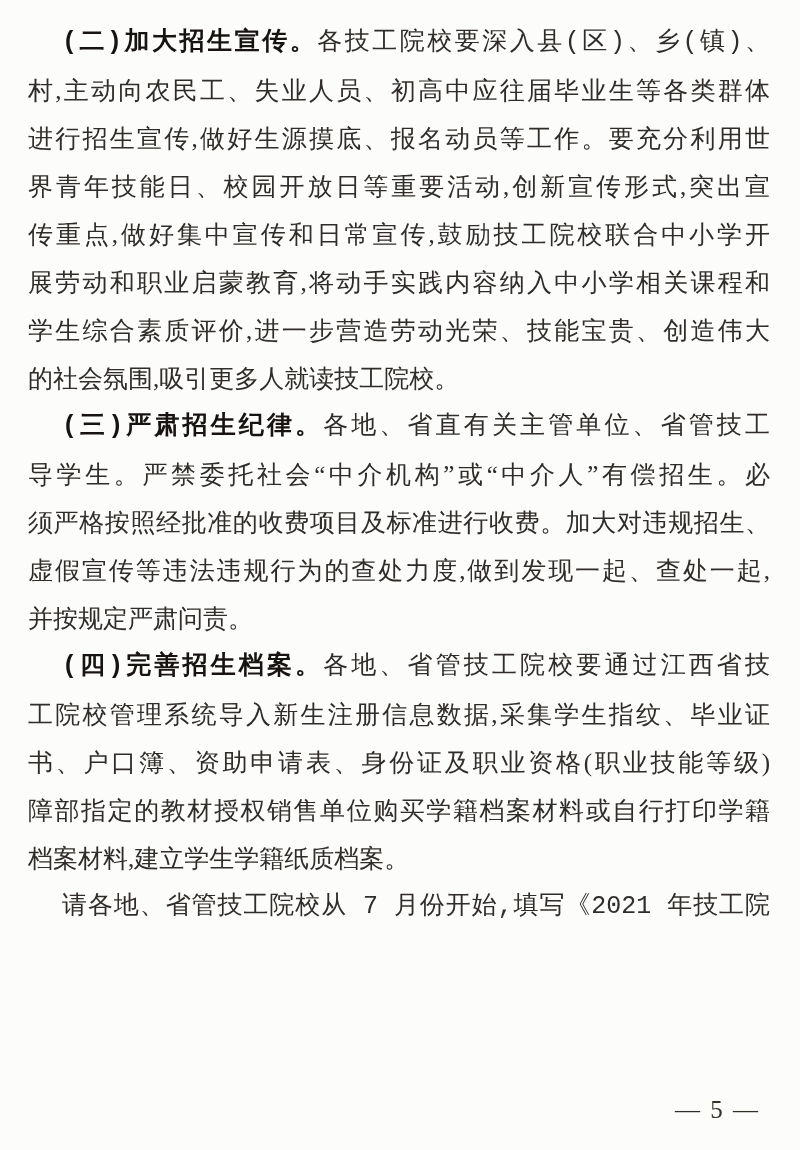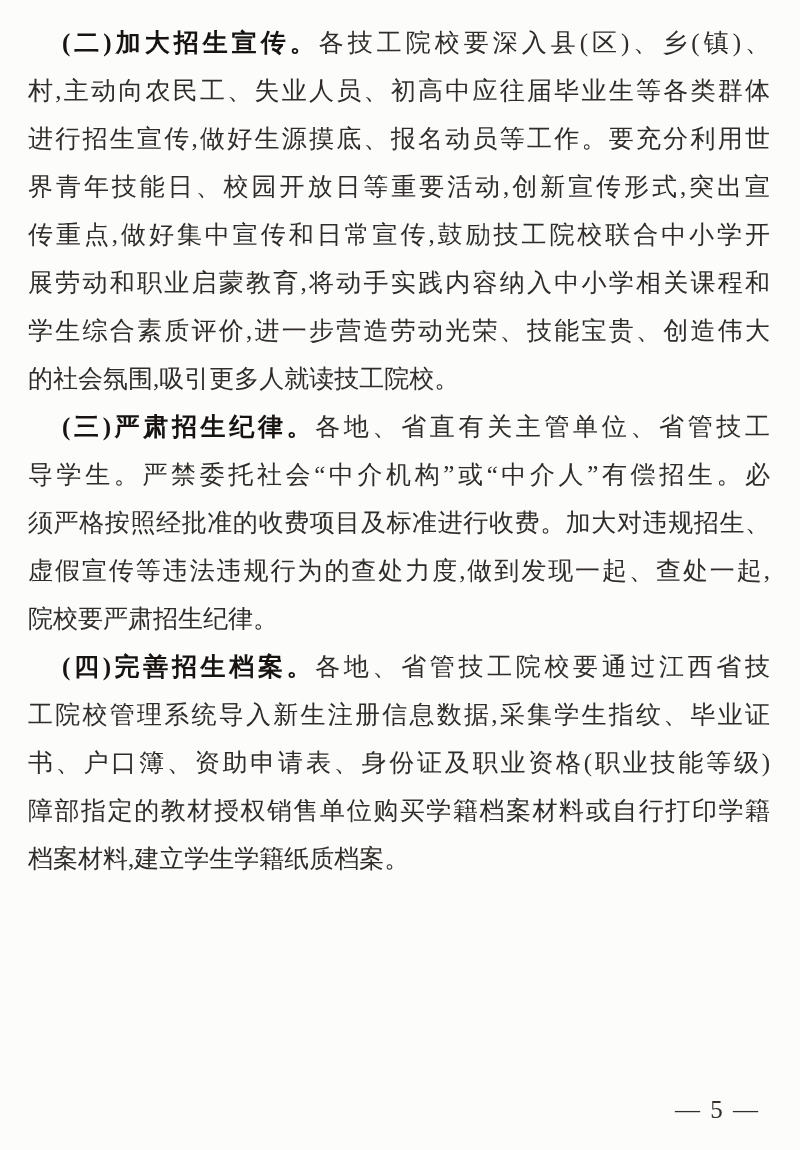--- a/index.html
+++ b/index.html
@@ -34,20 +34,21 @@
     text-align-last: justify;
     text-justify: inter-character;
     white-space: normal;
     overflow: visible;
   }
   .line.nofill {
     text-align-last: left;
   }
   .line.indent {
     padding-left: 34px;
+    font-family: Liberation Mono, monospace;
   }
   .line .bold {
     font-weight: 700;
     color: #161311;
   }
   .line .reg {
     font-weight: 400;
   }
   .pagenum {
     position: absolute;
@@ -70,21 +71,22 @@
       <div class="line"><span class="reg">进行招生宣传,做好生源摸底、报名动员等工作。要充分利用世</span></div>
       <div class="line"><span class="reg">界青年技能日、校园开放日等重要活动,创新宣传形式,突出宣</span></div>
       <div class="line"><span class="reg">传重点,做好集中宣传和日常宣传,鼓励技工院校联合中小学开</span></div>
       <div class="line"><span class="reg">展劳动和职业启蒙教育,将动手实践内容纳入中小学相关课程和</span></div>
       <div class="line"><span class="reg">学生综合素质评价,进一步营造劳动光荣、技能宝贵、创造伟大</span></div>
       <div class="line nofill"><span class="reg">的社会氛围,吸引更多人就读技工院校。</span></div>
       <div class="line indent"><span class="bold">(三)严肃招生纪律。</span><span class="reg">各地、省直有关主管单位、省管技工</span></div>
       <div class="line"><span class="reg">导学生。严禁委托社会“中介机构”或“中介人”有偿招生。必</span></div>
       <div class="line"><span class="reg">须严格按照经批准的收费项目及标准进行收费。加大对违规招生、</span></div>
       <div class="line"><span class="reg">虚假宣传等违法违规行为的查处力度,做到发现一起、查处一起,</span></div>
-      <div class="line nofill"><span class="reg">院校要严肃招生纪律。</span></div>
+      <div class="line nofill"><span class="reg">并按规定严肃问责。</span></div>
       <div class="line indent"><span class="bold">(四)完善招生档案。</span><span class="reg">各地、省管技工院校要通过江西省技</span></div>
       <div class="line"><span class="reg">工院校管理系统导入新生注册信息数据,采集学生指纹、毕业证</span></div>
       <div class="line"><span class="reg">书、户口簿、资助申请表、身份证及职业资格(职业技能等级)</span></div>
       <div class="line"><span class="reg">障部指定的教材授权销售单位购买学籍档案材料或自行打印学籍</span></div>
       <div class="line nofill"><span class="reg">档案材料,建立学生学籍纸质档案。</span></div>
+      <div class="line indent"><span class="reg">请各地、省管技工院校从 7 月份开始,填写《2021 年技工院</span></div>
     </div>
   <div class="pagenum">— 5 —</div>
 </div>
 
 </body></html>

